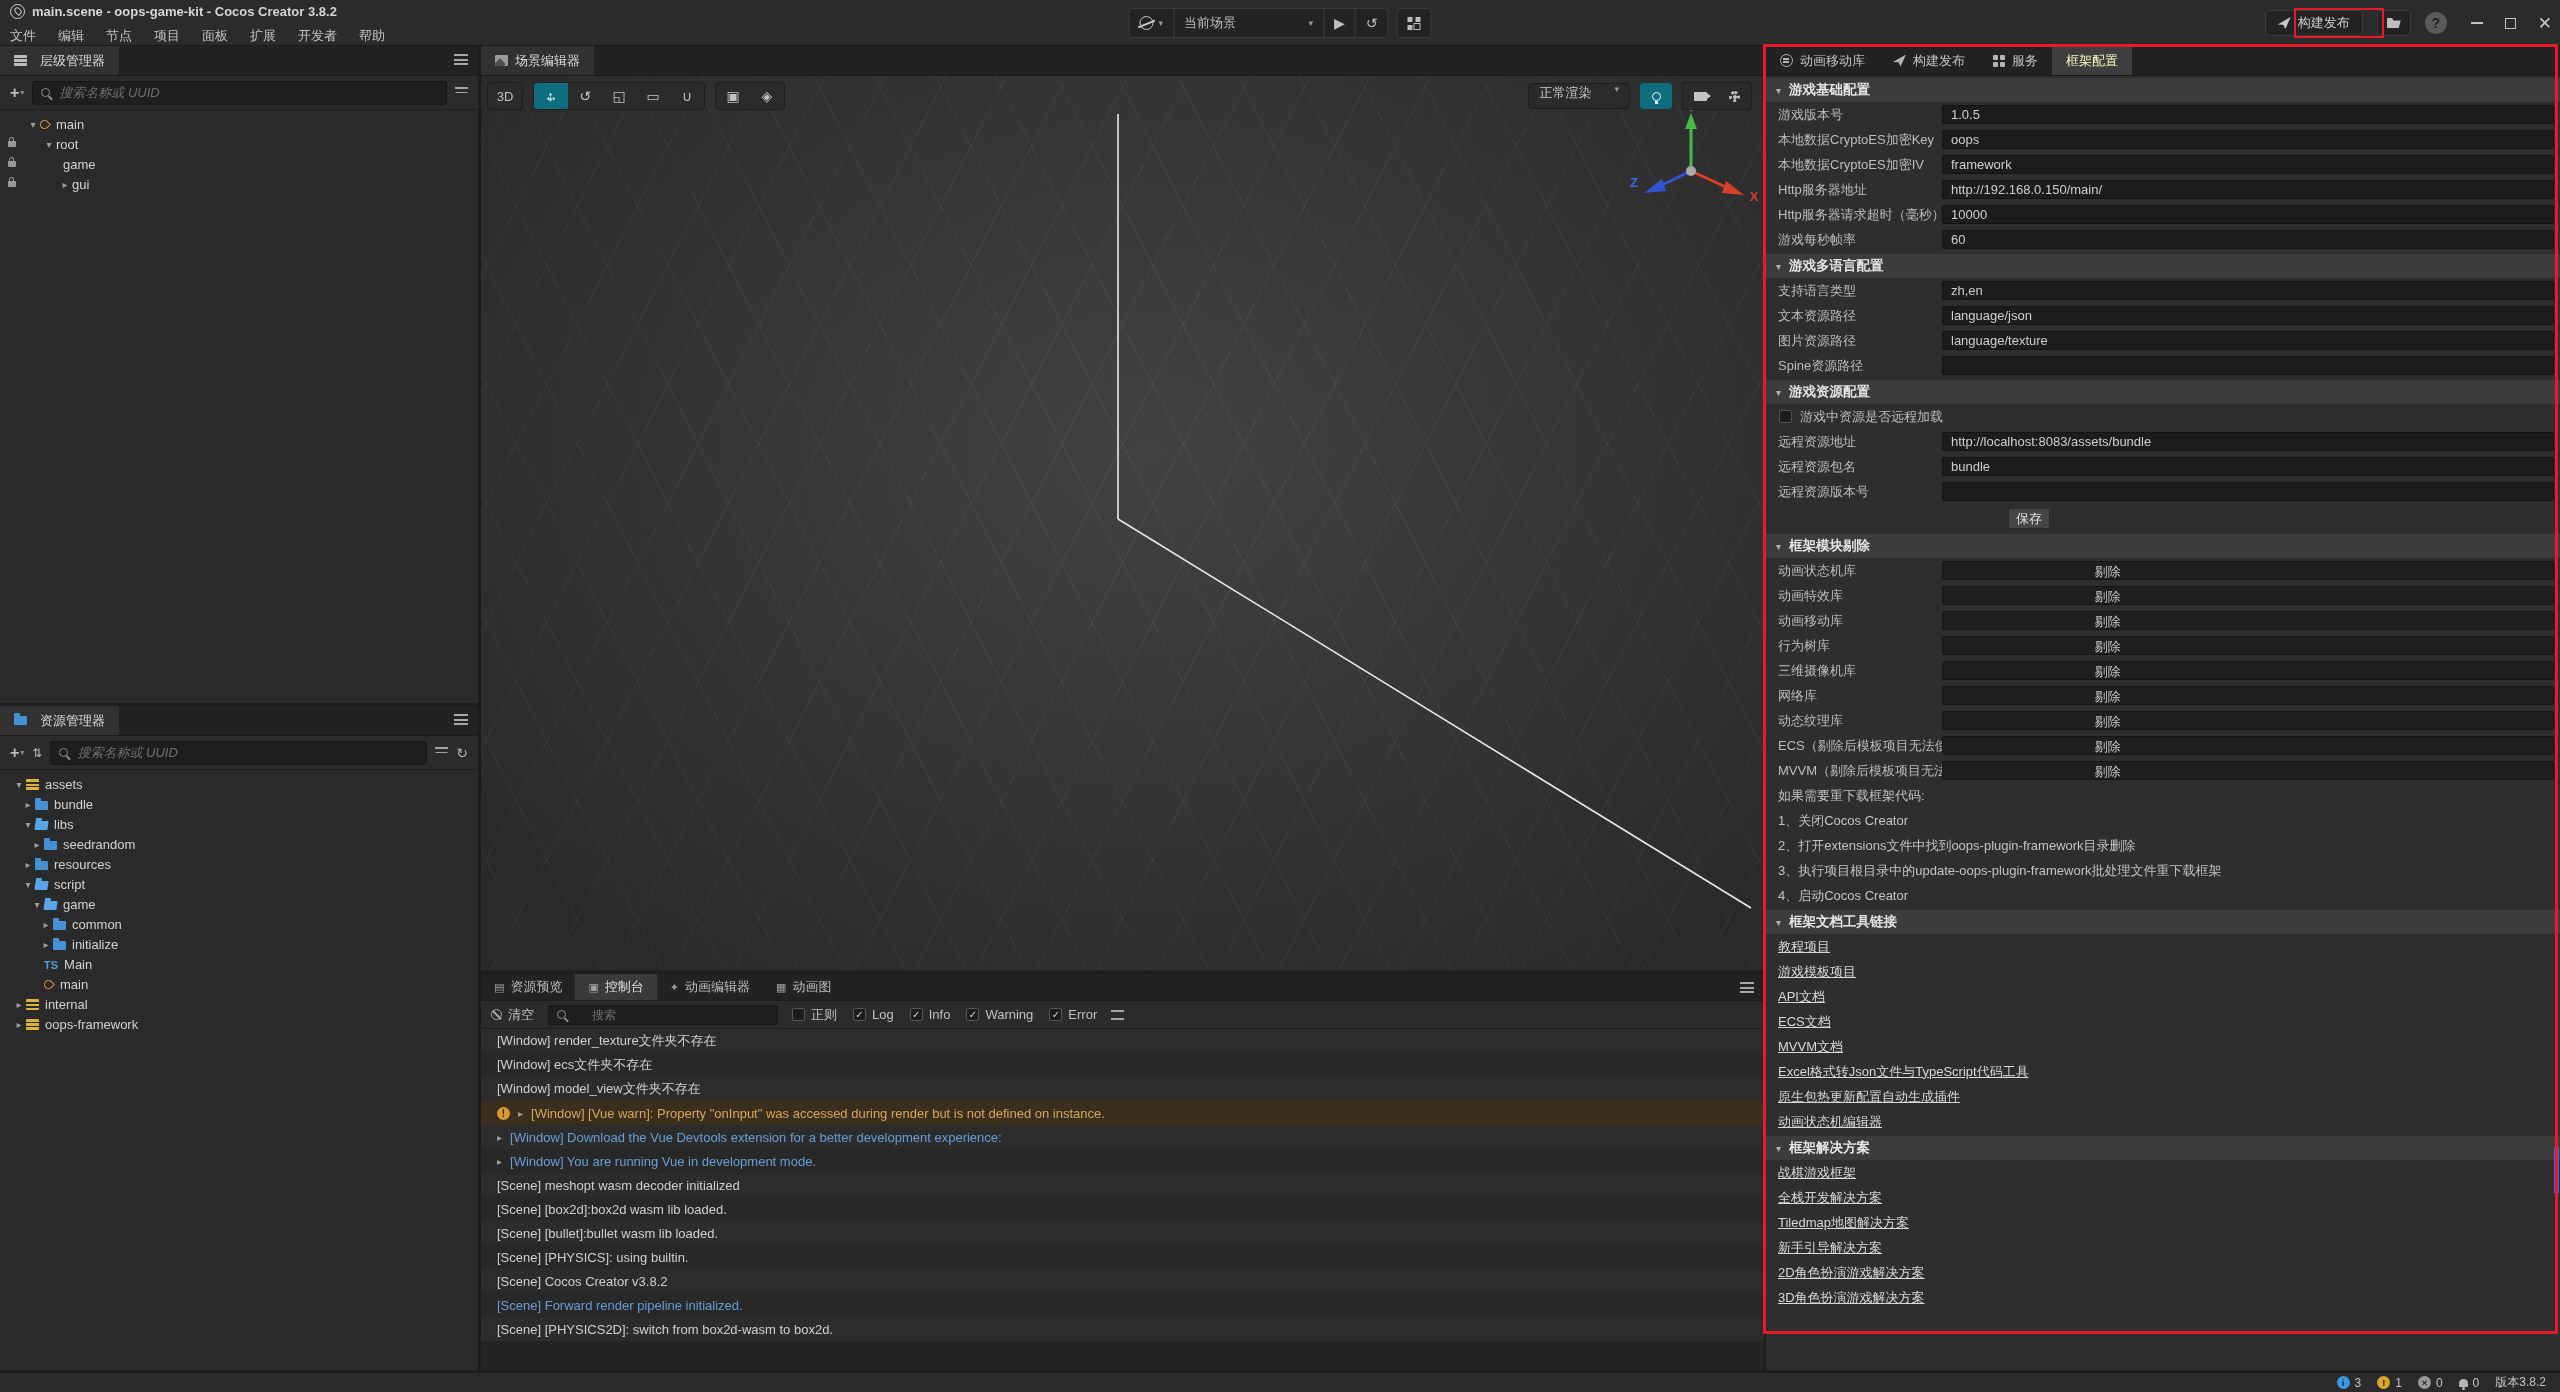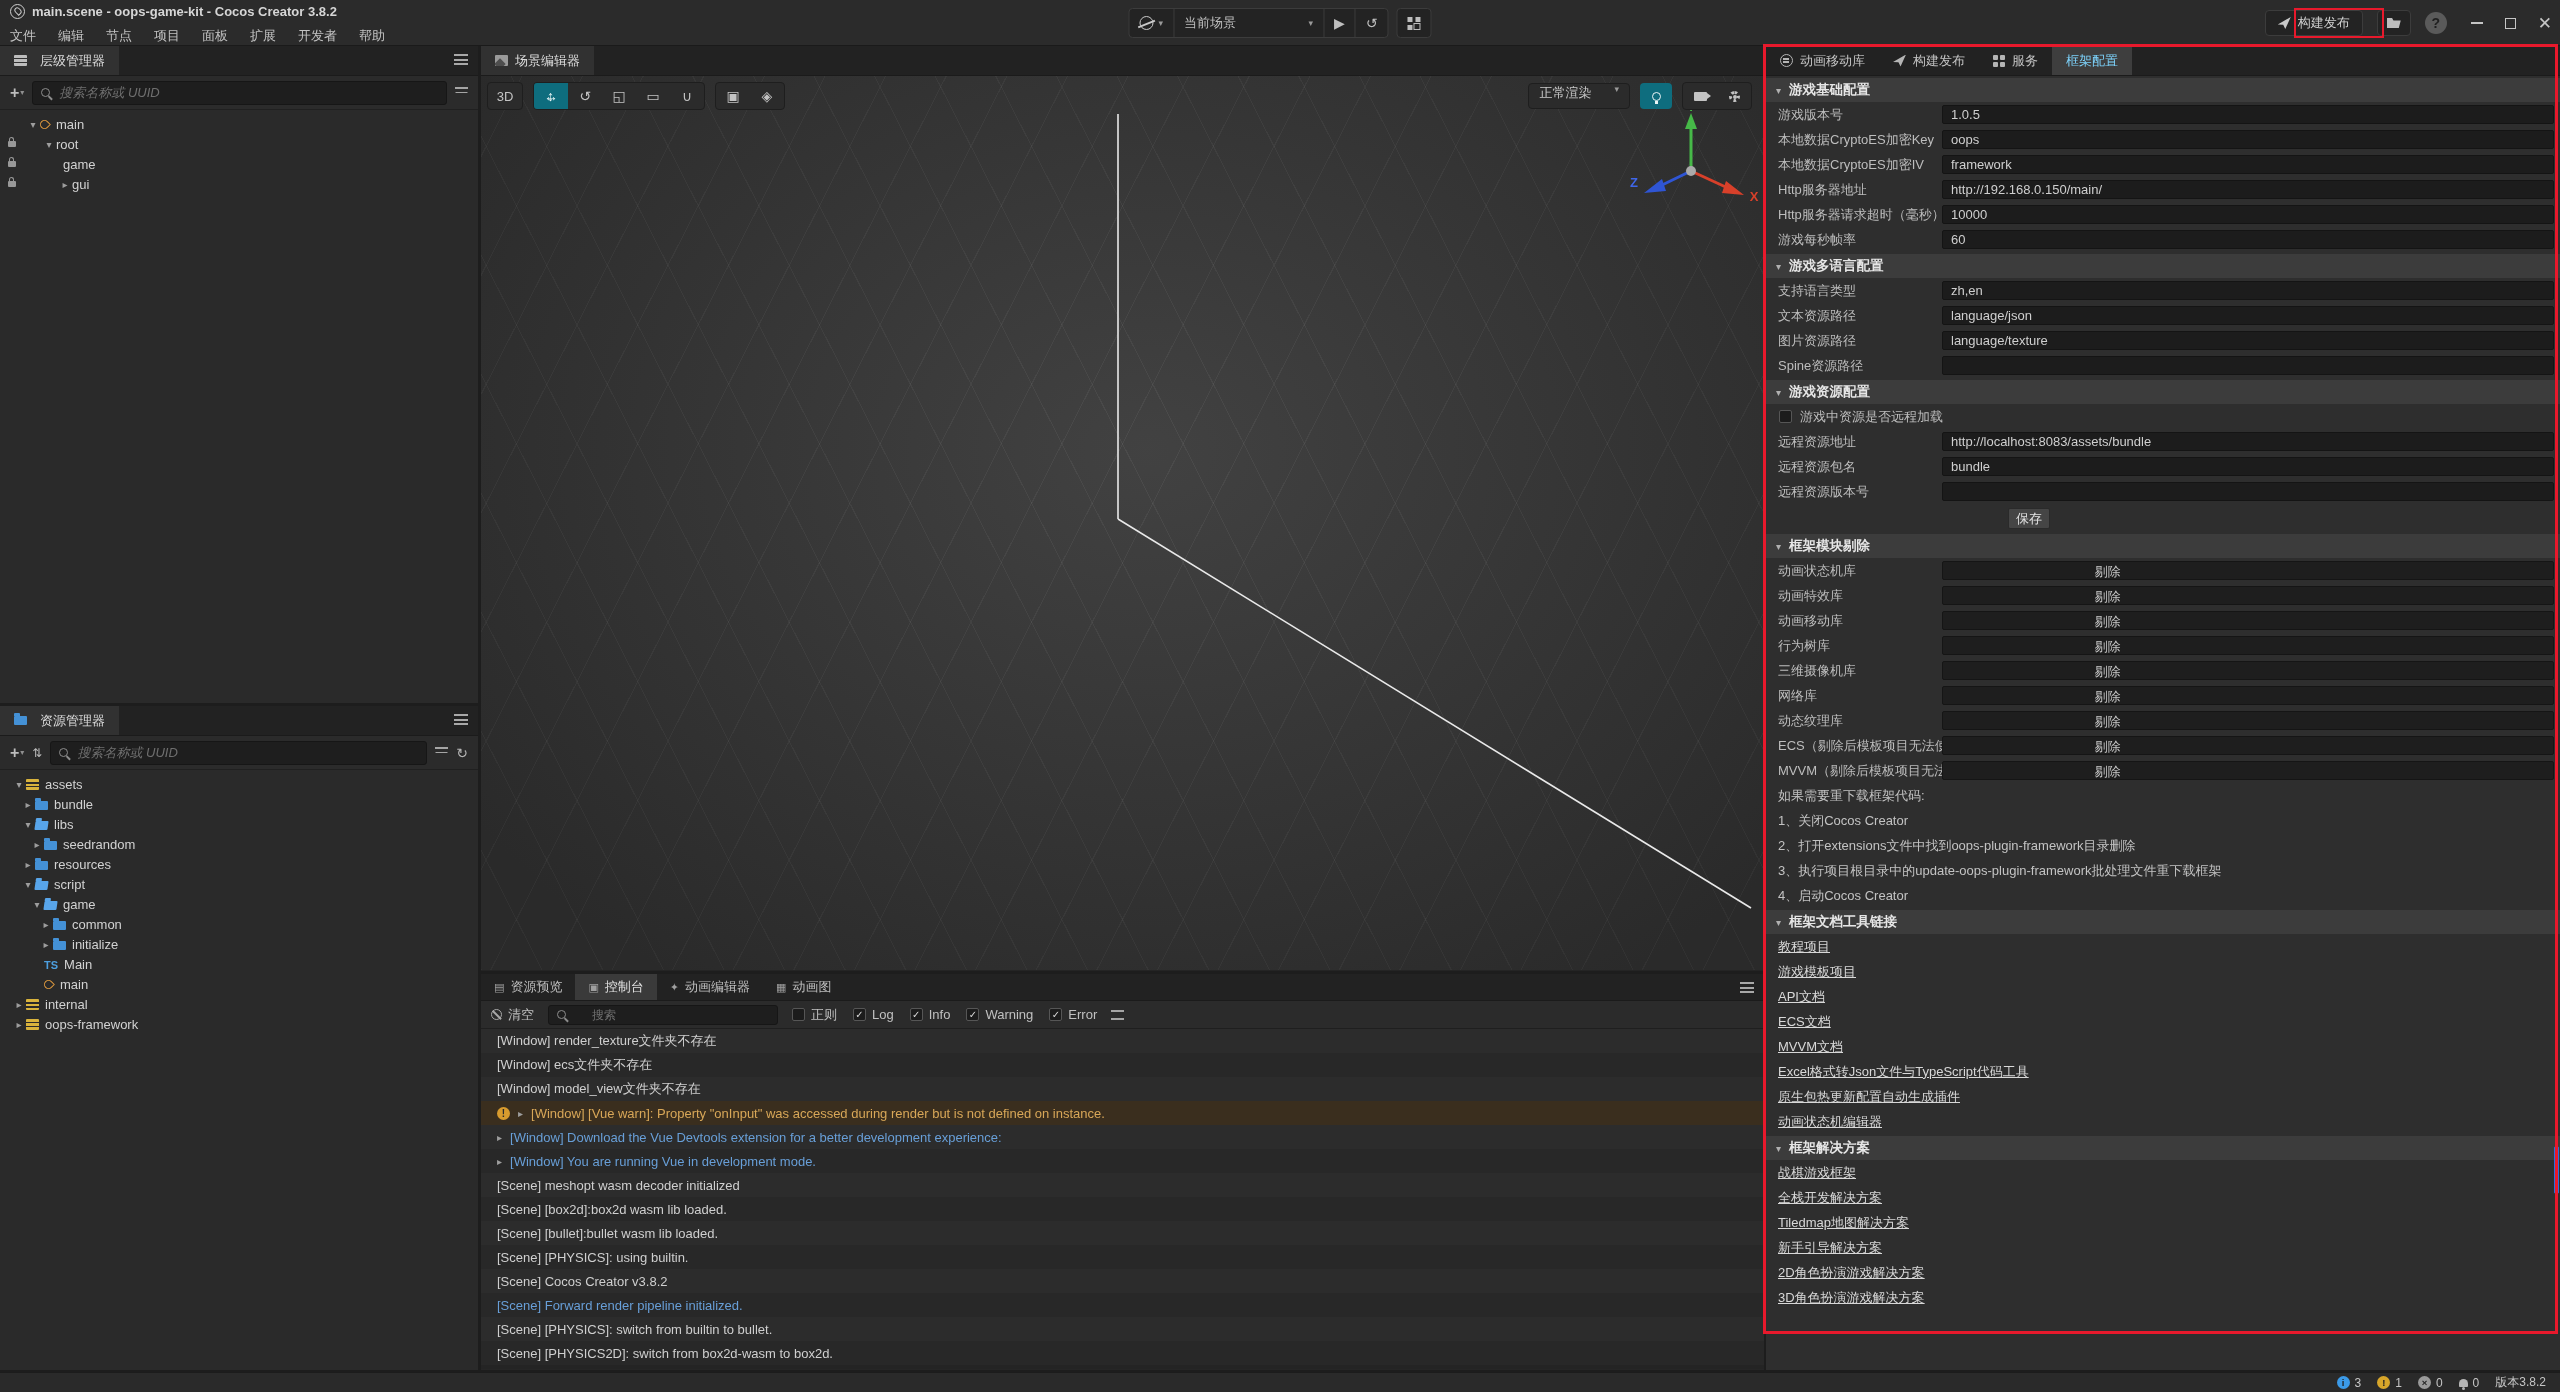--- a/index.html
+++ b/index.html
@@ -126,21 +126,21 @@
   .log-row.v-warn{background:#3a2e1e;color:#d8a758;}
   .log-row.v-info{color:#689fd8;}
   .warn-badge{display:none;width:13px;height:13px;border-radius:50%;background:#d89b2e;color:#2a2a2a;font-weight:bold;font-size:10px;align-items:center;justify-content:center;flex:none;}
   .log-row.v-warn .warn-badge{display:flex;}
   .log-chev{display:none;color:#9d9d9d;font-size:10px;}
 
   
   #inspector{left:1766px;top:46px;width:794px;height:1324px;background:#2e2e2e;overflow:hidden;}
   .insp-tabs{height:30px;background:#222222;display:flex;align-items:stretch;border-bottom:1px solid #1b1b1b;}
   .i-tab{display:flex;align-items:center;gap:7px;padding:0 14px;font-size:13px;color:#c3c3c3;}
-  .i-tab.v-true{background:#3e3e3e;color:#7dd3fc;}
+  .i-tab.v-true{background:#3e3e3e;color:#fef9c3;}
   .sec-hdr{height:24px;background:#3c3c3c;display:flex;align-items:center;gap:8px;padding-left:10px;font-size:13.5px;font-weight:bold;color:#e6e6e6;margin-top:2px;}
   .sec-chev{font-size:10px;color:#b0b0b0;font-weight:normal;}
   .prop-row{height:25px;display:flex;align-items:center;}
   .prop-label{width:176px;flex:none;padding-left:12px;font-size:13px;color:#bdbdbd;white-space:nowrap;overflow:hidden;}
   .prop-input{flex:1;margin-right:6px;height:19px;background:#1c1c1c;border:1px solid #141414;border-radius:2px;color:#cfcfcf;font-size:13px;padding:0 8px;outline:none;}
   .mod-strip{flex:1;margin-right:6px;height:19px;background:#1e1e1e;border:1px solid #151515;border-radius:2px;position:relative;}
   .remove-btn{position:absolute;left:27%;top:0;transform:translateX(-50%);background:transparent;border:none;color:#c9c9c9;font-size:13px;height:19px;line-height:19px;padding:0;}
   .check-row{height:25px;display:flex;align-items:center;gap:8px;padding-left:13px;font-size:13px;color:#bdbdbd;}
   .note-row{height:25px;display:flex;align-items:center;padding-left:12px;font-size:13px;color:#c3c3c3;}
   .link-row{height:25px;display:flex;align-items:center;padding-left:12px;}
@@ -607,24 +607,20 @@
         <div class="log-row v-log">
 
           <span>[Scene] Cocos Creator v3.8.2</span>
         </div>
 
         <div class="log-row v-info">
 
           <span>[Scene] Forward render pipeline initialized.</span>
         </div>
 
-        <div class="log-row v-log">
-
-          <span>[Scene] [PHYSICS]: switch from builtin to bullet.</span>
-        </div>
 
         <div class="log-row v-log">
 
           <span>[Scene] [PHYSICS2D]: switch from box2d-wasm to box2d.</span>
         </div>
       </div>
   </div>
 
   <div class="panel" id="inspector">
     <div class="insp-tabs">

